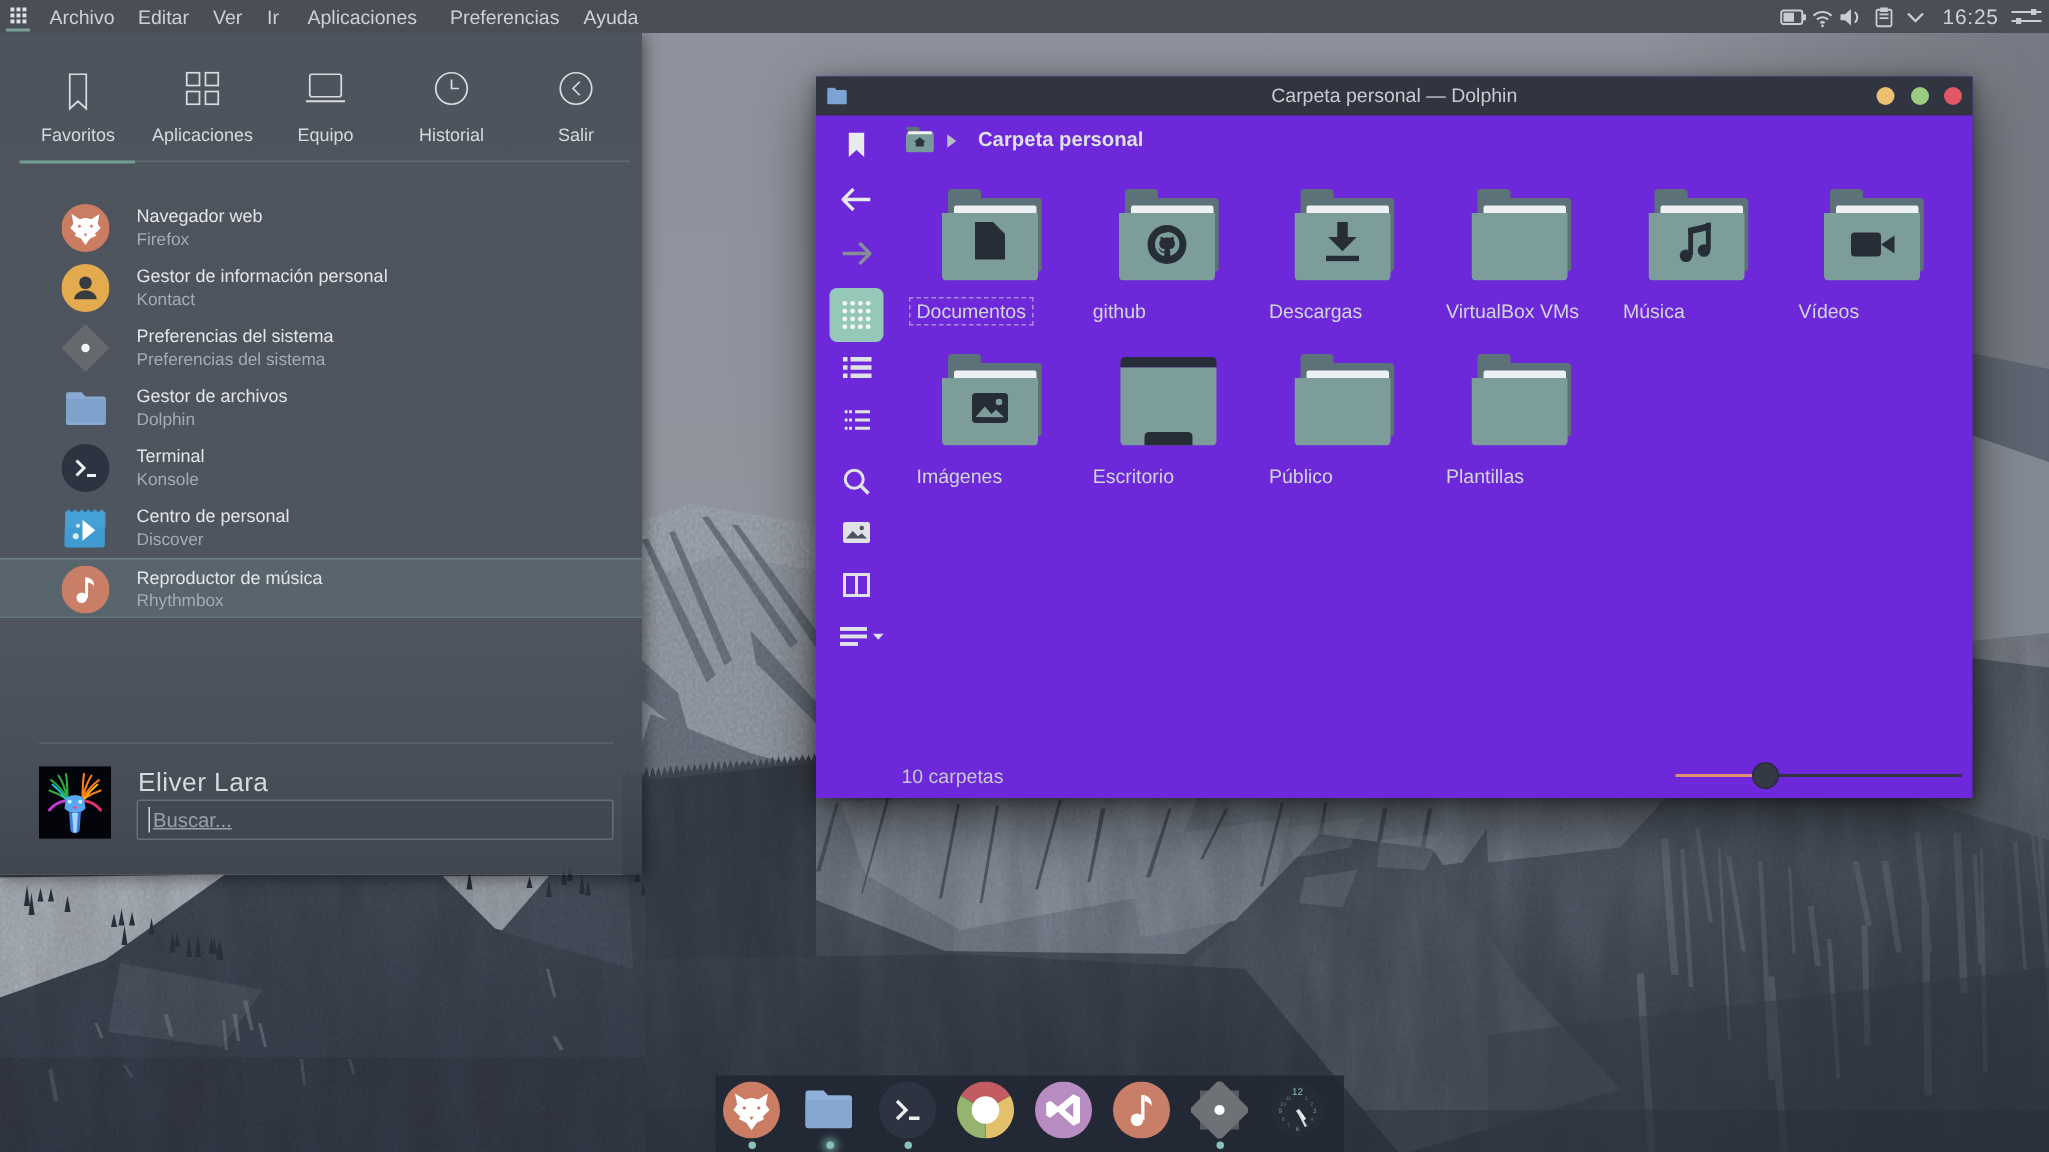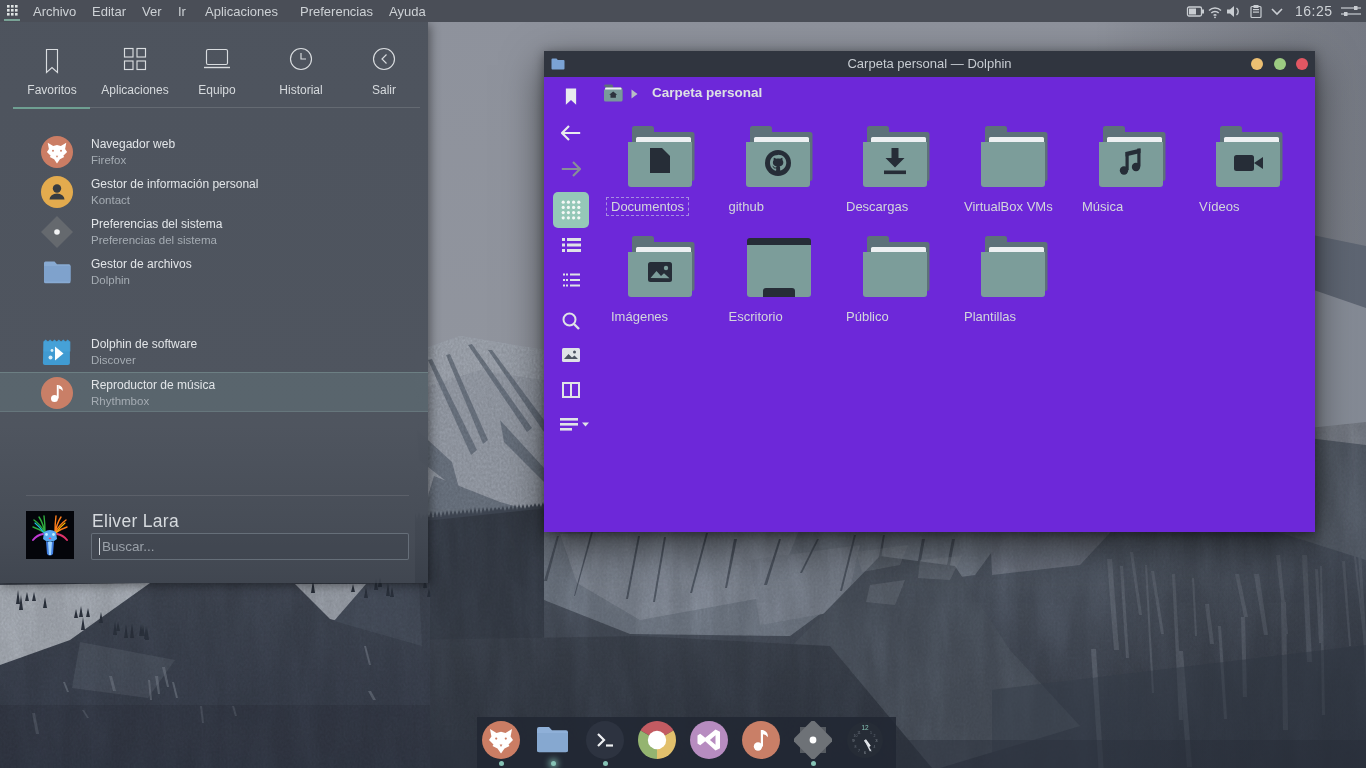--- a/index.html
+++ b/index.html
@@ -36,21 +36,21 @@
   .approw { position:absolute; left:0; width:428px; height:40px; }
   .approw.hl { background:rgba(126,160,160,0.22); border-top:1px solid rgba(160,195,190,0.28); border-bottom:1px solid rgba(160,195,190,0.18); }
   .approw .ic { position:absolute; left:41px; top:4px; width:32px; height:32px; }
   .approw .t1 { position:absolute; left:91px; top:5px; font-size:12px; color:#e2e5e8; }
   .approw .t2 { position:absolute; left:91px; top:22px; font-size:11.5px; color:#a5acb3; }
   #usersep { position:absolute; left:26px; top:473px; width:383px; height:1px; background:rgba(255,255,255,0.10); }
   #avatar { position:absolute; left:26px; top:489px; width:48px; height:48px; background:#05060a; }
   #username { position:absolute; left:92px; top:489px; font-size:17.5px; color:#d6dade; letter-spacing:0.3px; }
   #searchbox { position:absolute; left:91px; top:511px; width:318px; height:27px; background:rgba(62,68,78,0.5);
     border:1px solid rgba(140,150,162,0.5); border-radius:2px; }
-  #searchbox .ph { position:absolute; left:10px; top:5px; font-size:13.5px; color:#9aa1a9; }
+  #searchbox .ph { position:absolute; left:10px; top:5px; font-size:13.5px; color:#9aa1a9;text-decoration:underline; }
   #searchbox .caret { position:absolute; left:7px; top:4px; width:1px; height:17px; background:#cfd4d9; }
 
   
   #win { position:absolute; left:544px; top:51px; width:771px; height:481px; background:#6d28d9;
     box-shadow:0 14px 38px rgba(0,0,0,0.55), 0 2px 10px rgba(0,0,0,0.4); z-index:30; }
   #titlebar { position:absolute; left:0; top:0; width:771px; height:26px; background:#30353f; }
   #wintitle { position:absolute; width:771px; text-align:center; top:5px; font-size:13px; color:#c7ccd2; }
   .wbtn { position:absolute; top:7px; width:12px; height:12px; border-radius:50%; }
   #crumb { position:absolute; left:0; top:26px; width:771px; height:40px; }
   #crumbtext { position:absolute; left:108px; top:8px; font-size:13.5px; font-weight:bold; color:#dde0e4; }
@@ -356,29 +356,38 @@
         <div class="t2">Preferencias del sistema</div>
     </div>
     <div class="approw" style="top:230px">
       <svg class="ic" viewBox="0 0 32 32">
         <path d="M3 7 a1.5 1.5 0 0 1 1.5 -1.5 h9 l2.5 2.8 h12 a1.5 1.5 0 0 1 1.5 1.5 v16 a1.5 1.5 0 0 1 -1.5 1.5 h-23.5 a1.5 1.5 0 0 1 -1.5 -1.5 z" fill="#88aad2"></path>
         <path d="M3 10 h26.5 v14 a1.5 1.5 0 0 1 -1.5 1.5 h-23.5 a1.5 1.5 0 0 1 -1.5 -1.5 z" fill="#7fa2cc"></path>
       </svg>
       <div class="t1">Gestor de archivos</div>
         <div class="t2">Dolphin</div>
     </div>
+    <div class="approw" style="top:270px">
+      <svg class="ic" viewBox="0 0 32 32">
+          <circle cx="16" cy="16" r="16" fill="#2d3340"></circle>
+        <path d="M10 11 l5 5 l-5 5" stroke="#f0f2f3" stroke-width="2" fill="none"></path>
+        <path d="M17 21 h6" stroke="#f0f2f3" stroke-width="2"></path>
+      </svg>
+      <div class="t1">Terminal</div>
+        <div class="t2">Konsole</div>
+    </div>
     <div class="approw" style="top:310px">
       <svg class="ic" viewBox="0 0 32 32">
         <path d="M2.5 5.5 l2.2 -2 l2.2 2 l2.2 -2 l2.2 2 l2.2 -2 l2.2 2 l2.2 -2 l2.2 2 l2.2 -2 l2.2 2 l2.2 -2 l2.2 2 v21.5 a2 2 0 0 1 -2 2 h-23 a2 2 0 0 1 -2 -2 z" fill="#409bd2"></path>
         <path d="M2.5 5.5 l27 0 l0 10 l-27 0 z" fill="#4ba5da" opacity="0.6"></path>
         <path d="M14 10.5 l8.5 7 l-8.5 7 z" fill="#fff"></path>
         <circle cx="9.5" cy="21.5" r="2" fill="#d9edf7"></circle>
         <circle cx="11" cy="14.5" r="1.4" fill="#d9edf7"></circle>
       </svg>
-      <div class="t1">Dolphin de software</div>
+      <div class="t1">Centro de personal</div>
         <div class="t2">Discover</div>
     </div>
     <div class="approw hl" style="top:350px">
       <svg class="ic" viewBox="0 0 32 32">
           <circle cx="16" cy="16" r="16" fill="#c97f67"></circle>
         <circle cx="13.5" cy="21.5" r="3.5" fill="#fff"></circle>
         <rect x="15.8" y="8" width="1.9" height="13.5" fill="#fff"></rect>
         <path d="M17.7 8 q4.5 1.5 4 6 q-1.5 -2.5 -4 -2.5 z" fill="#fff"></path>
       </svg>
       <div class="t1">Reproductor de música</div>
@@ -570,20 +579,28 @@
               <rect x="8" y="11" width="55" height="9" rx="1.5" fill="#edf0f2"></rect>
               <path d="M0 16 h64 v42 a3 3 0 0 1 -3 3 h-58 a3 3 0 0 1 -3 -3 z" fill="#7c9d9a"></path>
             </svg></div><span class="lbl">Público</span></div>
         <div class="fitem" style="left:416px;top:159px"><div style="width:68px;margin:0 auto"><svg width="67" height="61" viewBox="0 0 67 61">
               <path d="M4 2.5 a2.5 2.5 0 0 1 2.5 -2.5 h17 a2.5 2.5 0 0 1 2.5 2.5 v3.5 h38 a2.5 2.5 0 0 1 2.5 2.5 v44 a2.5 2.5 0 0 1 -2.5 2.5 h-57.5 a2.5 2.5 0 0 1 -2.5 -2.5 z" fill="#5d7179"></path>
               <rect x="8" y="11" width="55" height="9" rx="1.5" fill="#edf0f2"></rect>
               <path d="M0 16 h64 v42 a3 3 0 0 1 -3 3 h-58 a3 3 0 0 1 -3 -3 z" fill="#7c9d9a"></path>
             </svg></div><span class="lbl">Plantillas</span></div>
       </div>
 
+    <div id="statusbar">
+      <div id="nfolders">10 carpetas</div>
+      <svg class="abs" style="left:566px;top:0px" width="205" height="26" viewBox="0 0 205 26">
+        <line x1="7" y1="11" x2="67" y2="11" stroke="#dd8f70" stroke-width="2"></line>
+        <line x1="67" y1="11" x2="198" y2="11" stroke="#30353d" stroke-width="2"></line>
+        <circle cx="67" cy="11" r="8.5" fill="#333945" stroke="#272c35" stroke-width="1"></circle>
+      </svg>
+    </div>
   </div>
 
   <div id="dock">
       <div class="dkic" style="left:5px"><svg width="38" height="38" viewBox="0 0 38 38">
           <circle cx="19" cy="19" r="19" fill="#cb7d64"></circle>
           <path d="M8 8 L14.5 12 L19 10.8 L23.5 12 L30 8 L28.6 15.5 L31 19 L26.5 23.5 L27.5 25 L22.5 27.5 L19 32.5 L15.5 27.5 L10.5 25 L11.5 23.5 L7 19 L9.4 15.5 Z" fill="#fff"></path>
           <circle cx="14.2" cy="17.6" r="1.1" fill="#cb7d64"></circle>
           <circle cx="23.8" cy="17.6" r="1.1" fill="#cb7d64"></circle>
           <path d="M17.6 23.5 h2.8 l-1.4 2.4 z" fill="#cb7d64"></path>
         </svg></div>

